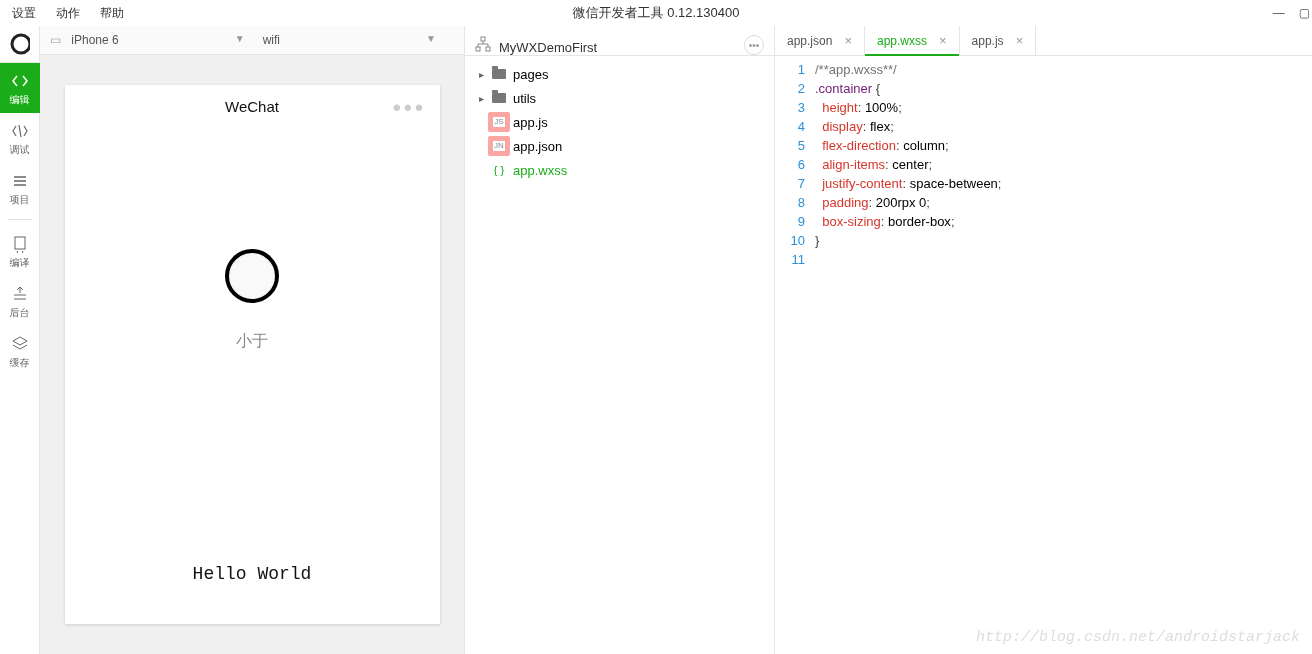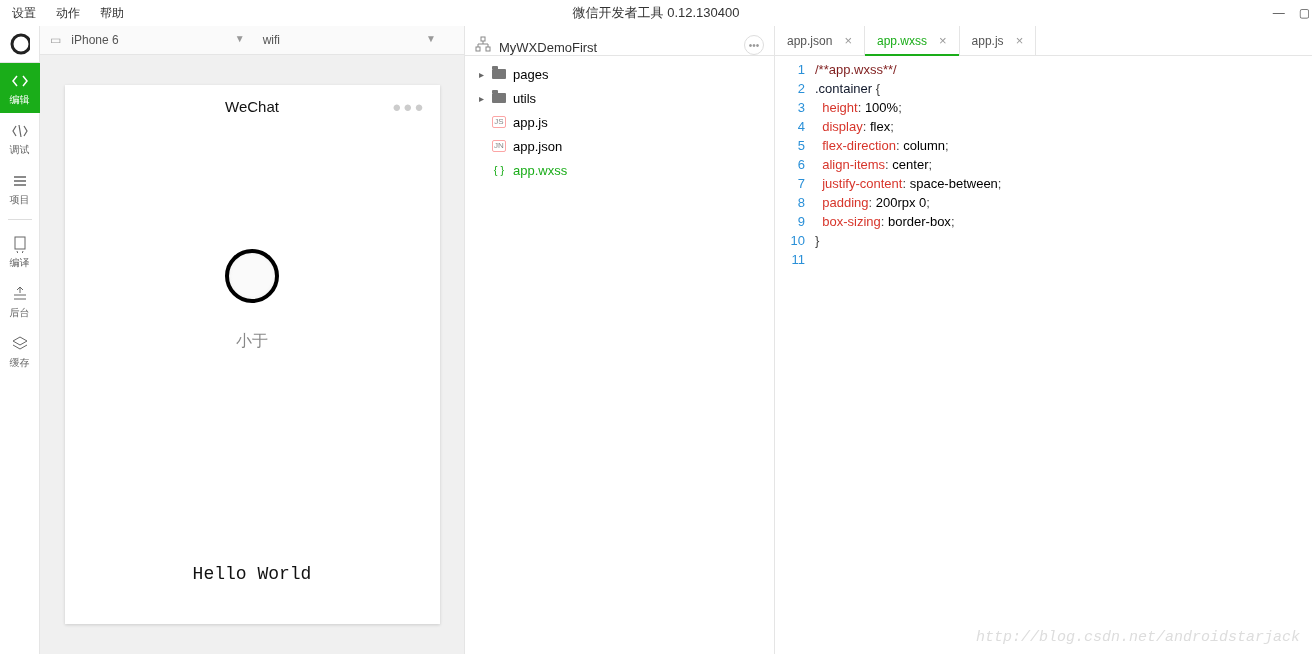--- a/index.html
+++ b/index.html
@@ -39,36 +39,36 @@
 .tree-col { width: 310px; border-right: 1px solid #e5e5e5; display: flex; flex-direction: column; }
 .tree-header { height: 30px; display: flex; align-items: flex-end; padding: 0 10px; border-bottom: 1px solid #e5e5e5; font-size: 13px; color: #333; }
 .tree-header .proj-icon { margin-right: 8px; color: #888; }
 .tree-header .more { margin-left: auto; width: 20px; height: 20px; border: 1px solid #ddd; border-radius: 50%; display: flex; align-items: center; justify-content: center; font-size: 10px; color: #999; }
 .tree { padding: 6px 0; font-size: 13px; }
 .tree-row { display: flex; align-items: center; height: 24px; padding-left: 14px; cursor: default; }
 .tree-row .arrow { width: 10px; color: #666; font-size: 10px; }
 .tree-row .ficon { width: 20px; display: flex; align-items: center; justify-content: center; margin-right: 4px; }
 .folder-icon { width: 14px; height: 10px; background: #777; border-radius: 1px; position: relative; }
 .folder-icon::before { content: ""; position: absolute; top: -3px; left: 0; width: 6px; height: 3px; background: #777; border-radius: 1px 1px 0 0; }
-.file-badge { font-size: 8px; border: 1px solid #fca5a5; color: #888; padding: 0 1px; border-radius: 2px; line-height: 10px; }
+.file-badge { font-size: 8px; border: 5px solid #fca5a5; color: #888; padding: 0 1px; border-radius: 2px; line-height: 10px; }
 .tree-row.active { color: #1AAD19; }
 .css-badge { color: #1AAD19; font-size: 11px; }
 
 
 .editor-col { flex: 1; display: flex; flex-direction: column; }
 .tabs { height: 30px; display: flex; align-items: stretch; border-bottom: 1px solid #e5e5e5; font-size: 12px; }
 .tab { display: flex; align-items: center; padding: 0 12px; border-right: 1px solid #e5e5e5; color: #555; cursor: pointer; position: relative; }
 .tab.active { color: #1AAD19; }
 .tab.active::after { content: ""; position: absolute; bottom: -1px; left: 0; right: 0; height: 2px; background: #1AAD19; }
 .tab .close { margin-left: 12px; color: #999; font-size: 13px; }
 .code { display: flex; font-family: Consolas, Monaco, monospace; font-size: 13px; line-height: 19px; padding-top: 4px; }
 .gutter { width: 40px; text-align: right; color: #2a90d8; padding-right: 10px; user-select: none; }
 .codelines { flex: 1; white-space: pre; }
-.c-comment { color: #7f1d1d; }
-.c-sel { color: #0f172a; }
+.c-comment { color: #737373; }
+.c-sel { color: #701a75; }
 .c-prop { color: #d7352b; }
 .c-val { color: #000000; }
 .c-punct { color: #444; }
 
 .watermark { position: absolute; right: 12px; bottom: 8px; color: #ddd; font-size: 15px; font-family: "Courier New", monospace; font-style: italic; }
 </style>
 </head>
 <body>
 
 <div class="menubar">

